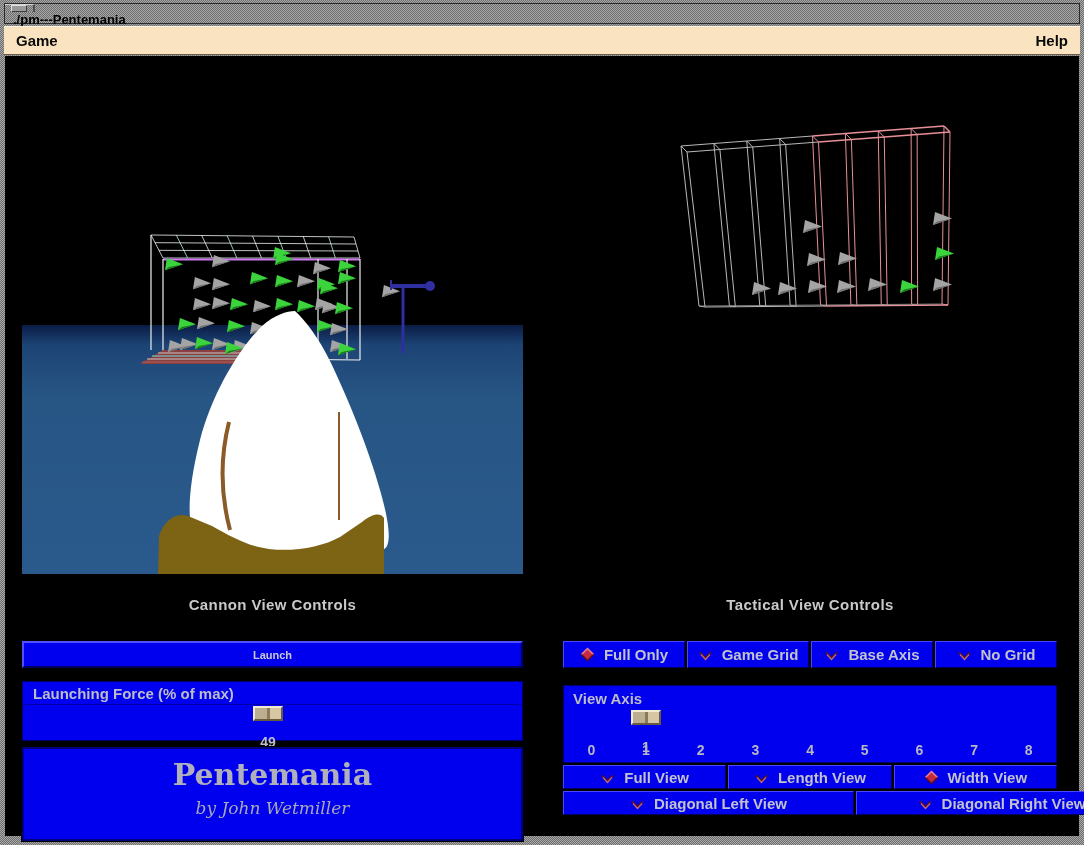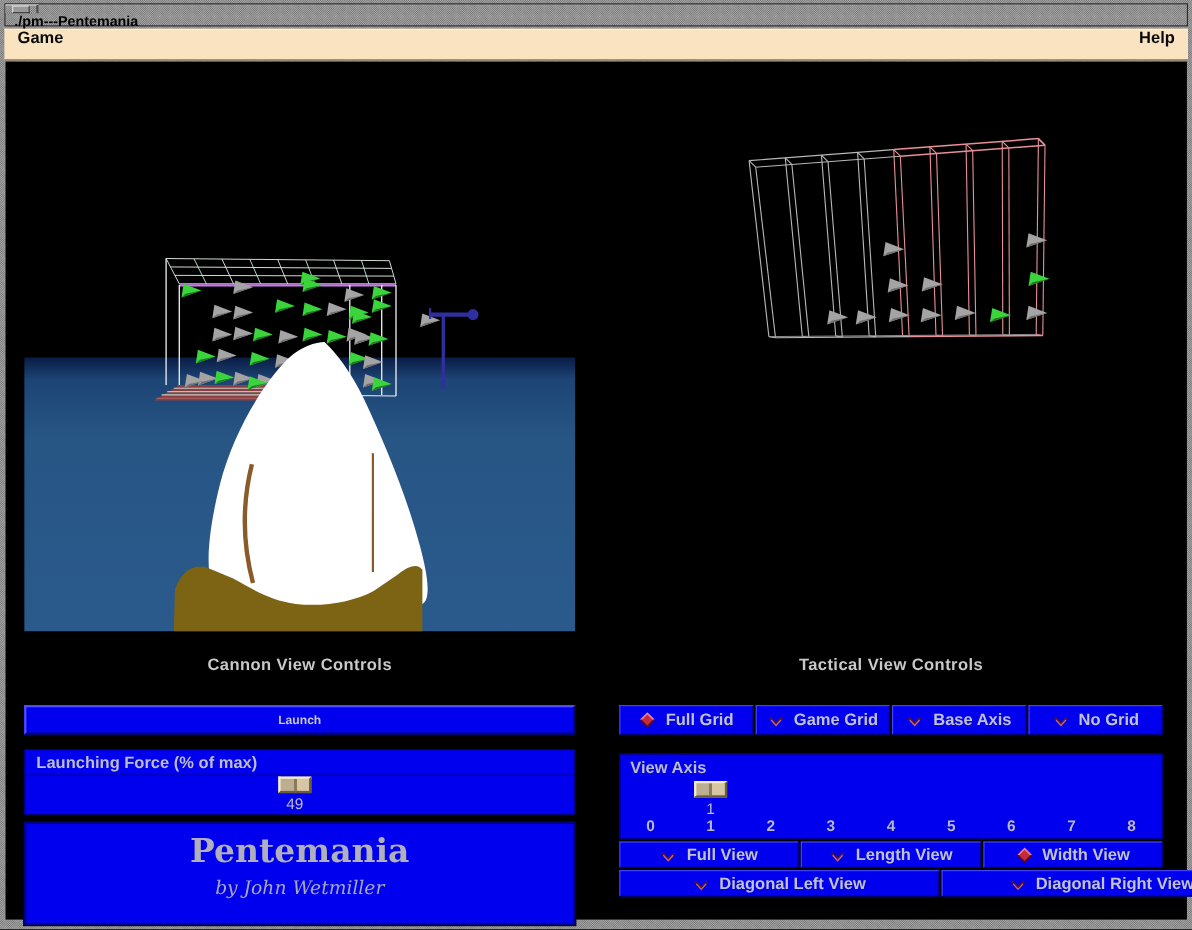--- a/index.html
+++ b/index.html
@@ -26,41 +26,41 @@
   .tb-btn{width:23px;border-left:2px solid #d4d4d4;border-top:1px solid #d4d4d4;
        display:flex;align-items:center;justify-content:center;}
   .tb-min-glyph{width:5px;height:5px;background:#8e8e8e;
        border-top:1px solid #e0e0e0;border-left:1px solid #e0e0e0;
        border-right:1px solid #3e3e3e;border-bottom:1px solid #3e3e3e;}
   .tb-max-glyph{width:13px;height:12px;background:transparent;
        border-top:2px solid #e0e0e0;border-left:2px solid #e0e0e0;
        border-right:2px solid #3e3e3e;border-bottom:2px solid #3e3e3e;}
   
   .menubar{position:absolute;left:4px;top:26px;right:4px;height:29px;background:#f9e3c1;
-       display:flex;align-items:flex-start;justify-content:space-between;padding:0 12px;
+       display:flex;align-items:center;justify-content:space-between;padding:0 12px;
        box-sizing:border-box;font-size:15px;font-weight:bold;color:#0a0a0a;
        border-bottom:1px solid #6b5b40;box-shadow:inset 0 1px 0 #fff3dd;}
   .menu-item{cursor:default;}
   
   .content{position:absolute;left:5px;top:56px;right:5px;bottom:9px;background:#000;}
   .abs{position:absolute;}
   .section-title{font-size:15px;font-weight:bold;color:#c9c9c9;text-align:center;letter-spacing:.4px;}
   .bluebtn{background:#0000ee;box-sizing:border-box;
        border-top:2px solid #5050ff;border-left:2px solid #5050ff;
        border-right:2px solid #000060;border-bottom:2px solid #000060;
        display:flex;align-items:center;justify-content:center;
        font-size:11px;font-weight:bold;color:#c9c9d2;}
   .bluepanel{background:#0000ee;box-sizing:border-box;border:1px solid #000070;}
   .force-label{padding:3px 0 2px 10px;font-size:15px;font-weight:bold;color:#bcbcca;
        border-bottom:1px solid #0000a8;}
   .thumb{position:absolute;width:30px;height:15px;background:#d6c6a4;box-sizing:border-box;
        border-top:2px solid #f2ead2;border-left:2px solid #f2ead2;
        border-right:2px solid #6a5a40;border-bottom:2px solid #6a5a40;
        background-image:linear-gradient(to right,rgba(0,0,0,.12) 0 46%,#8a7a5a 46% 56%,transparent 56%);}
-  .slide-val{position:absolute;width:44px;text-align:center;font-size:14px;font-weight:normal;color:#bcbcca;}
+  .slide-val{position:absolute;width:44px;text-align:center;font-size:14px;font-weight:bold;color:#bcbcca;margin-top:12px;}
   .brand-box{background:#0000ee;box-sizing:border-box;border:2px solid #00007a;
        box-shadow:0 0 0 1px #000;text-align:center;}
   .brand-title{font-family:"DejaVu Serif","Liberation Serif",serif;font-weight:bold;
        font-size:30px;color:#b0b0bc;margin-top:8px;}
   .brand-by{font-family:"DejaVu Serif","Liberation Serif",serif;font-style:italic;
        font-size:17px;color:#a8a8b6;margin-top:6px;}
   .radio-row{display:flex;background:#000;}
   .radio-cell{flex:1;background:#0000ee;box-sizing:border-box;margin-right:2px;
        border-top:1px solid #4848ff;border-left:1px solid #4848ff;
        border-right:1px solid #000060;border-bottom:1px solid #000060;
@@ -425,21 +425,21 @@
 
     <div class="abs radio-row" style="left:558px;top:585px;width:494px;height:27px">
       <div class="radio-cell">
         <span class="rad">
             <svg width="15" height="15" viewBox="0 0 15 15">
               <polygon points="7.5,1.5 13.5,7.5 7.5,13.5 1.5,7.5" fill="#c62b3d"></polygon>
               <polyline points="1.5,7.5 7.5,1.5 13.5,7.5" fill="none" stroke="#f08090" stroke-width="1.5"></polyline>
               <polyline points="13.5,7.5 7.5,13.5 1.5,7.5" fill="none" stroke="#5c0e1c" stroke-width="1.5"></polyline>
             </svg>
           </span>
-        <span>Full Grid</span>
+        <span>Full Only</span>
       </div>
       <div class="radio-cell">
         <span class="rad">
             <svg width="15" height="15" viewBox="0 0 15 15">
               <polyline points="2,5.5 7.5,11 13,5.5" fill="none" stroke="#5a1222" stroke-width="2"></polyline>
               <polyline points="3,7.5 7.5,12.5 12,7.5" fill="none" stroke="#c06a76" stroke-width="1.2"></polyline>
             </svg>
           </span>
         <span>Game Grid</span>
       </div>

